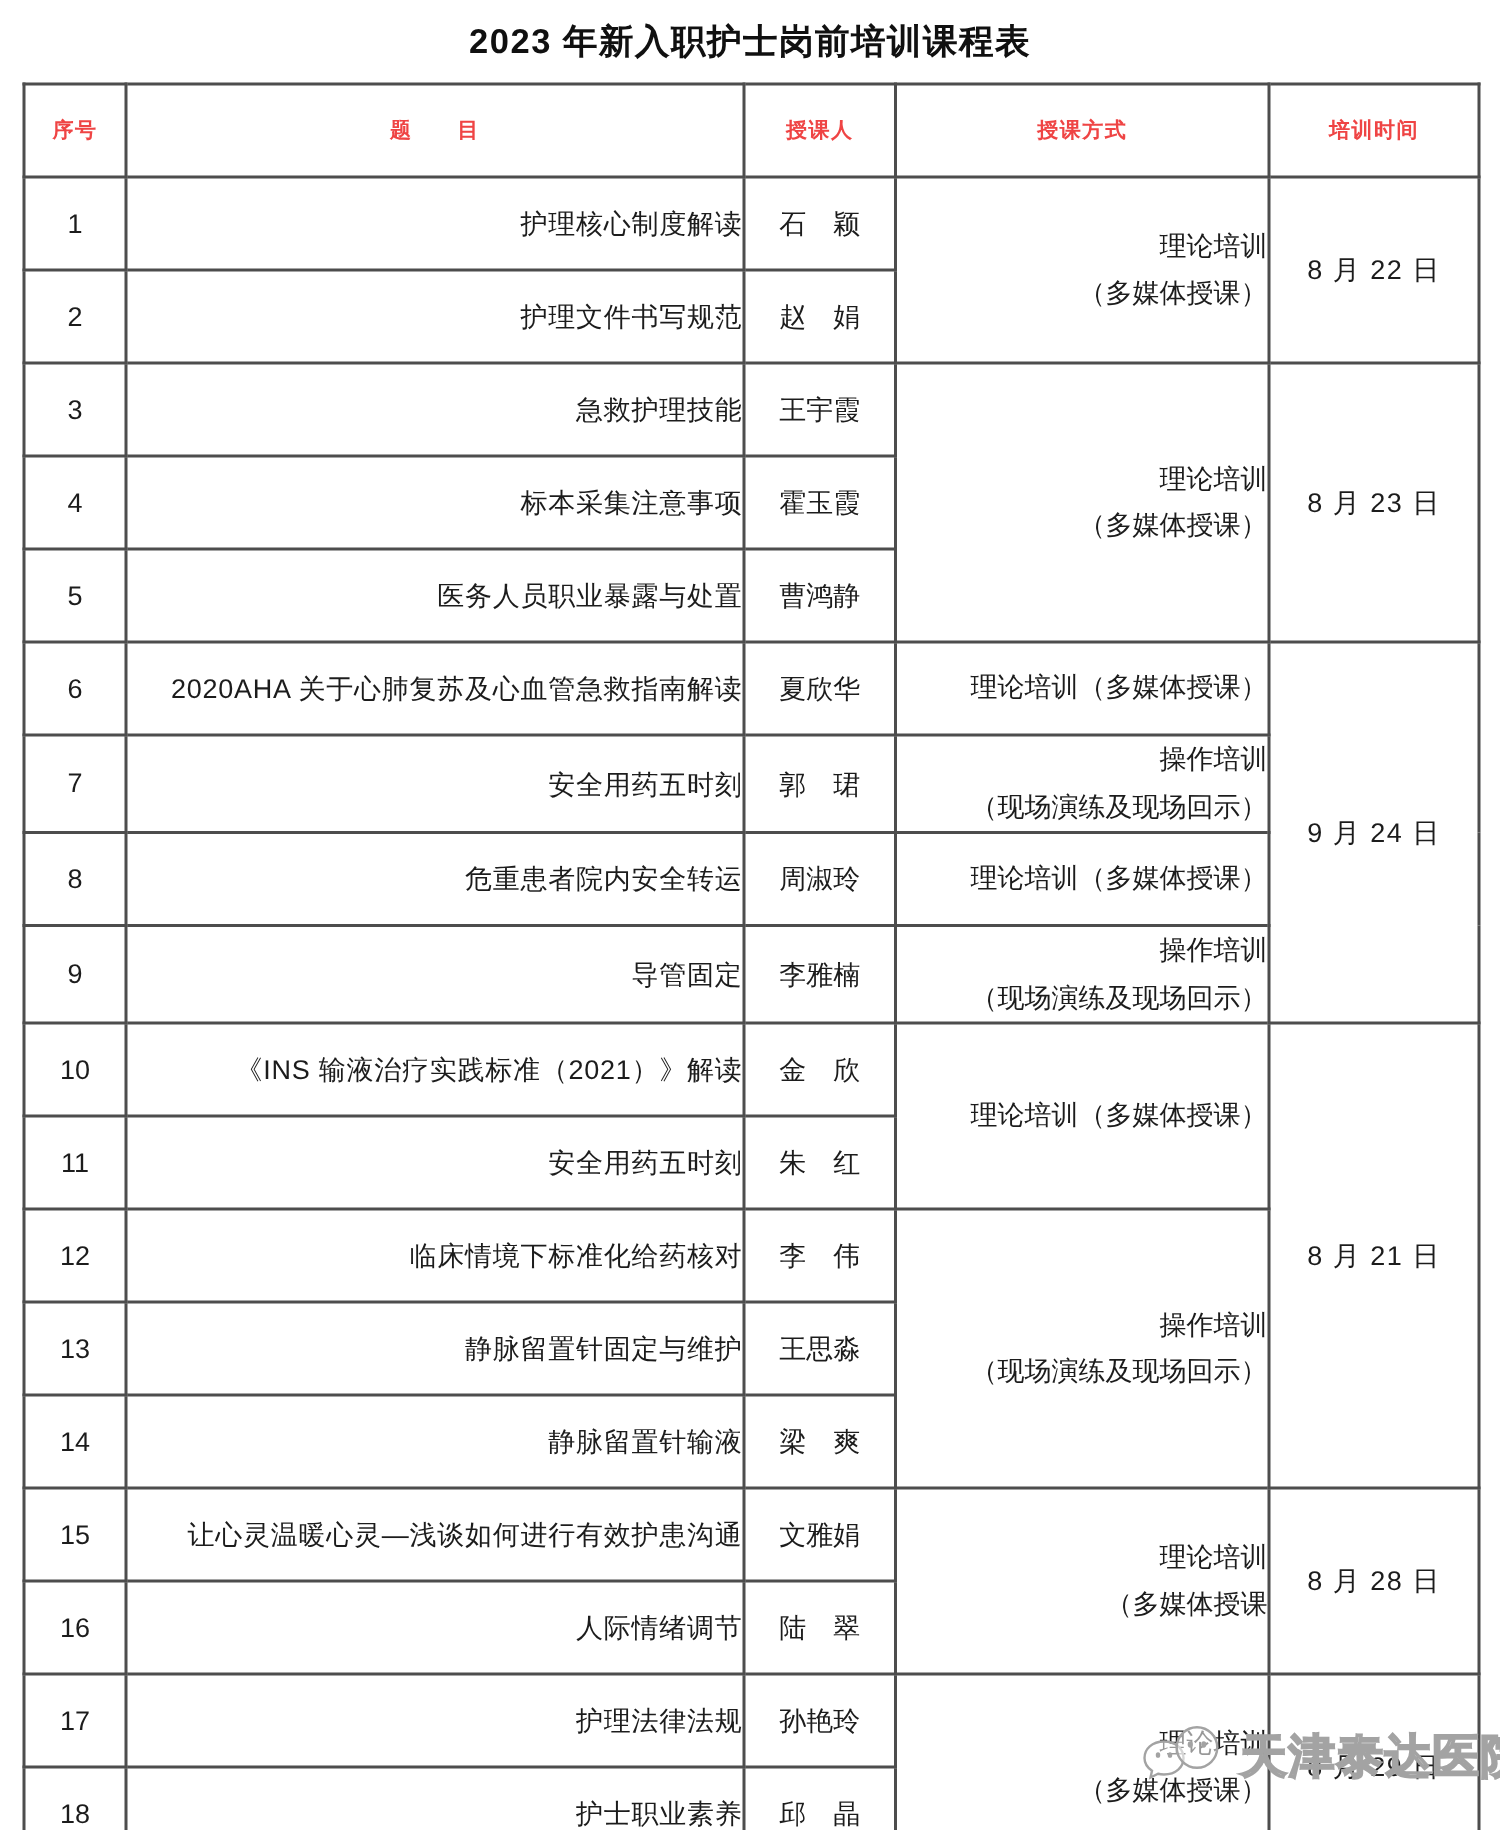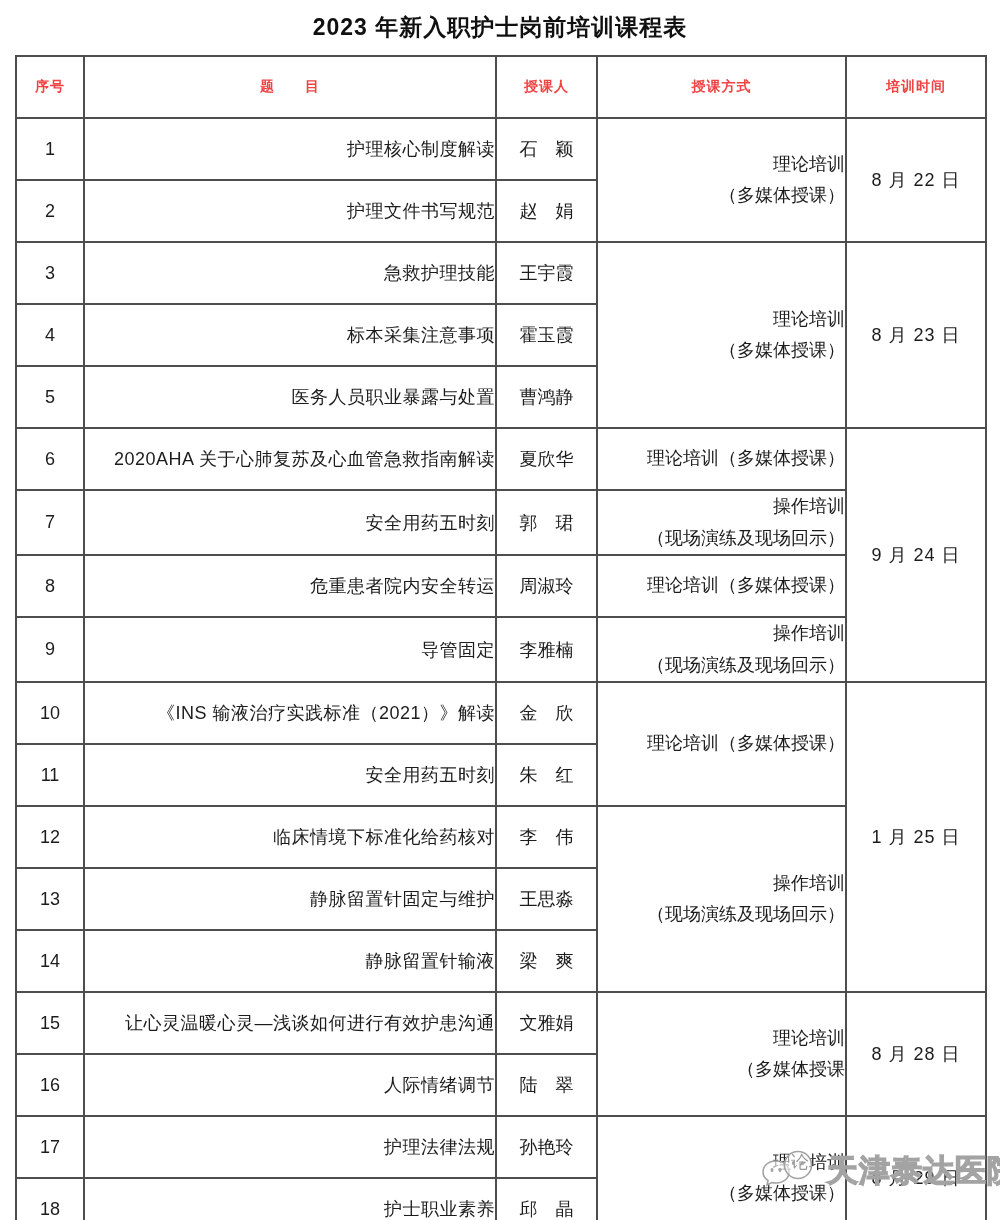--- a/index.html
+++ b/index.html
@@ -123,21 +123,21 @@
       <td class="c-title">导管固定</td>
       <td class="c-lect">李雅楠</td>
       <td class="c-method">操作培训
 （现场演练及现场回示）</td>
     </tr>
     <tr>
       <td class="c-num">10</td>
       <td class="c-title">《INS 输液治疗实践标准（2021）》解读</td>
       <td class="c-lect">金　欣</td>
       <td class="c-method" rowspan="2">理论培训（多媒体授课）</td>
-      <td class="c-time" rowspan="5">1 月 25 日</td>
+      <td class="c-time" rowspan="5">8 月 21 日</td>
     </tr>
     <tr>
       <td class="c-num">11</td>
       <td class="c-title">安全用药五时刻</td>
       <td class="c-lect">朱　红</td>
     </tr>
     <tr>
       <td class="c-num">12</td>
       <td class="c-title">临床情境下标准化给药核对</td>
       <td class="c-lect">李　伟</td>

